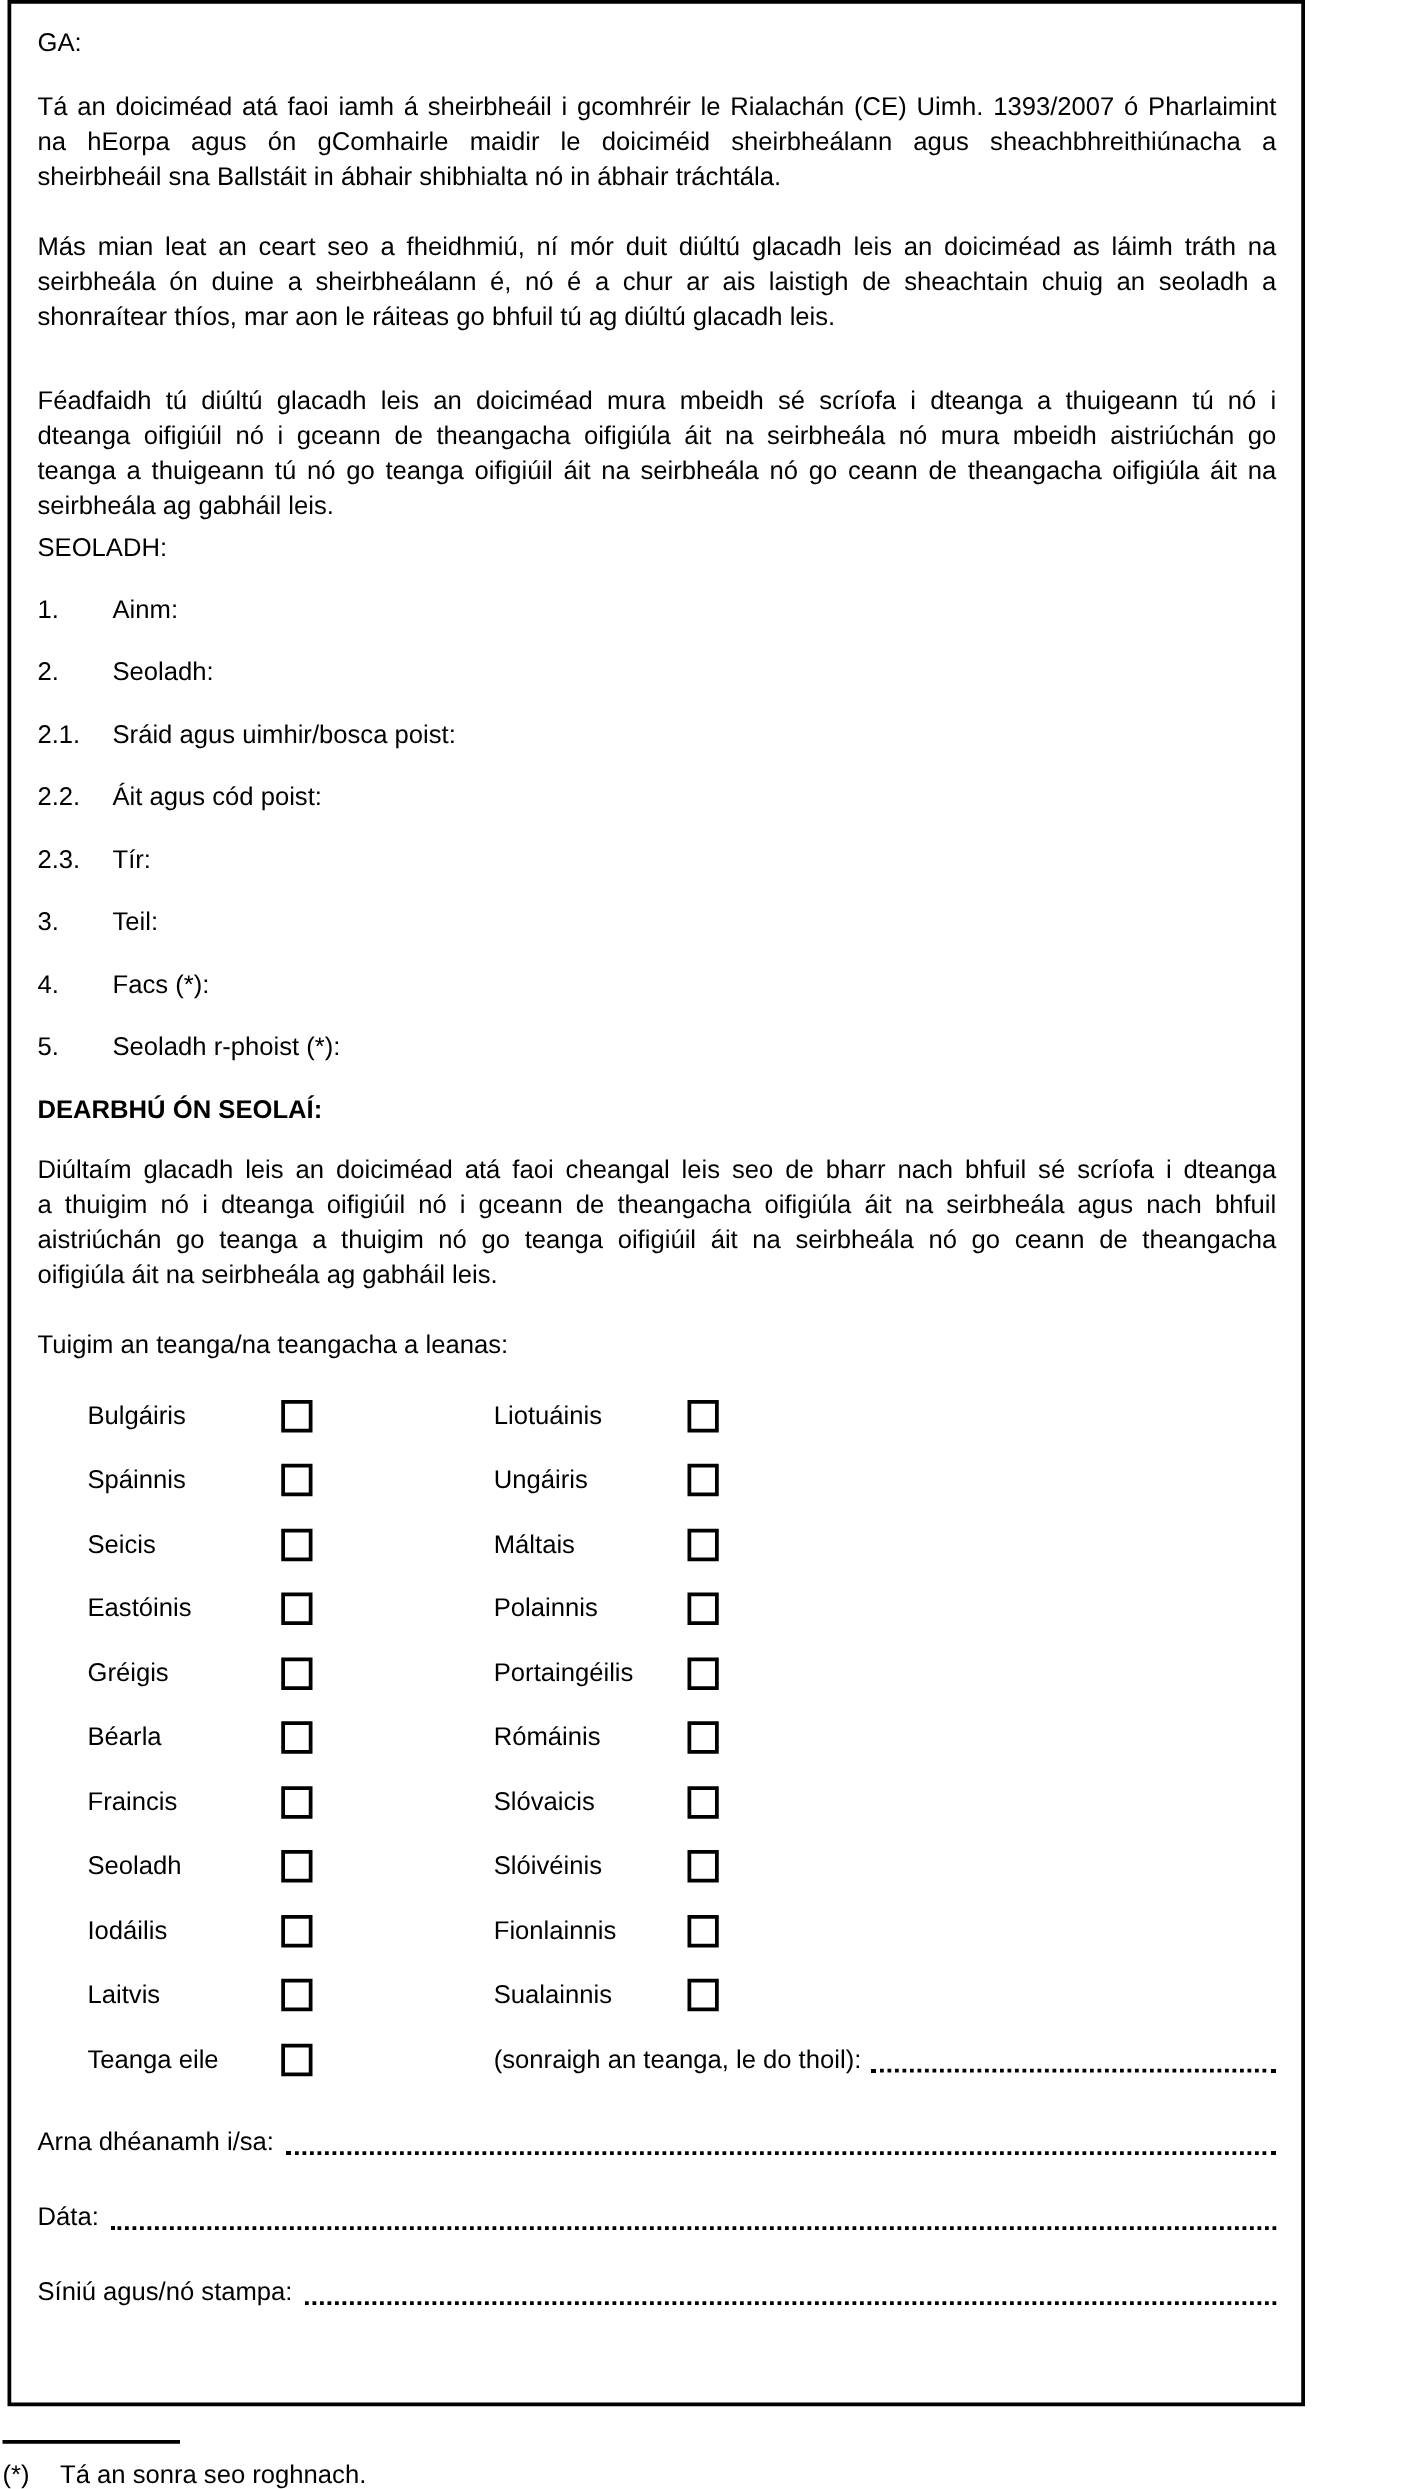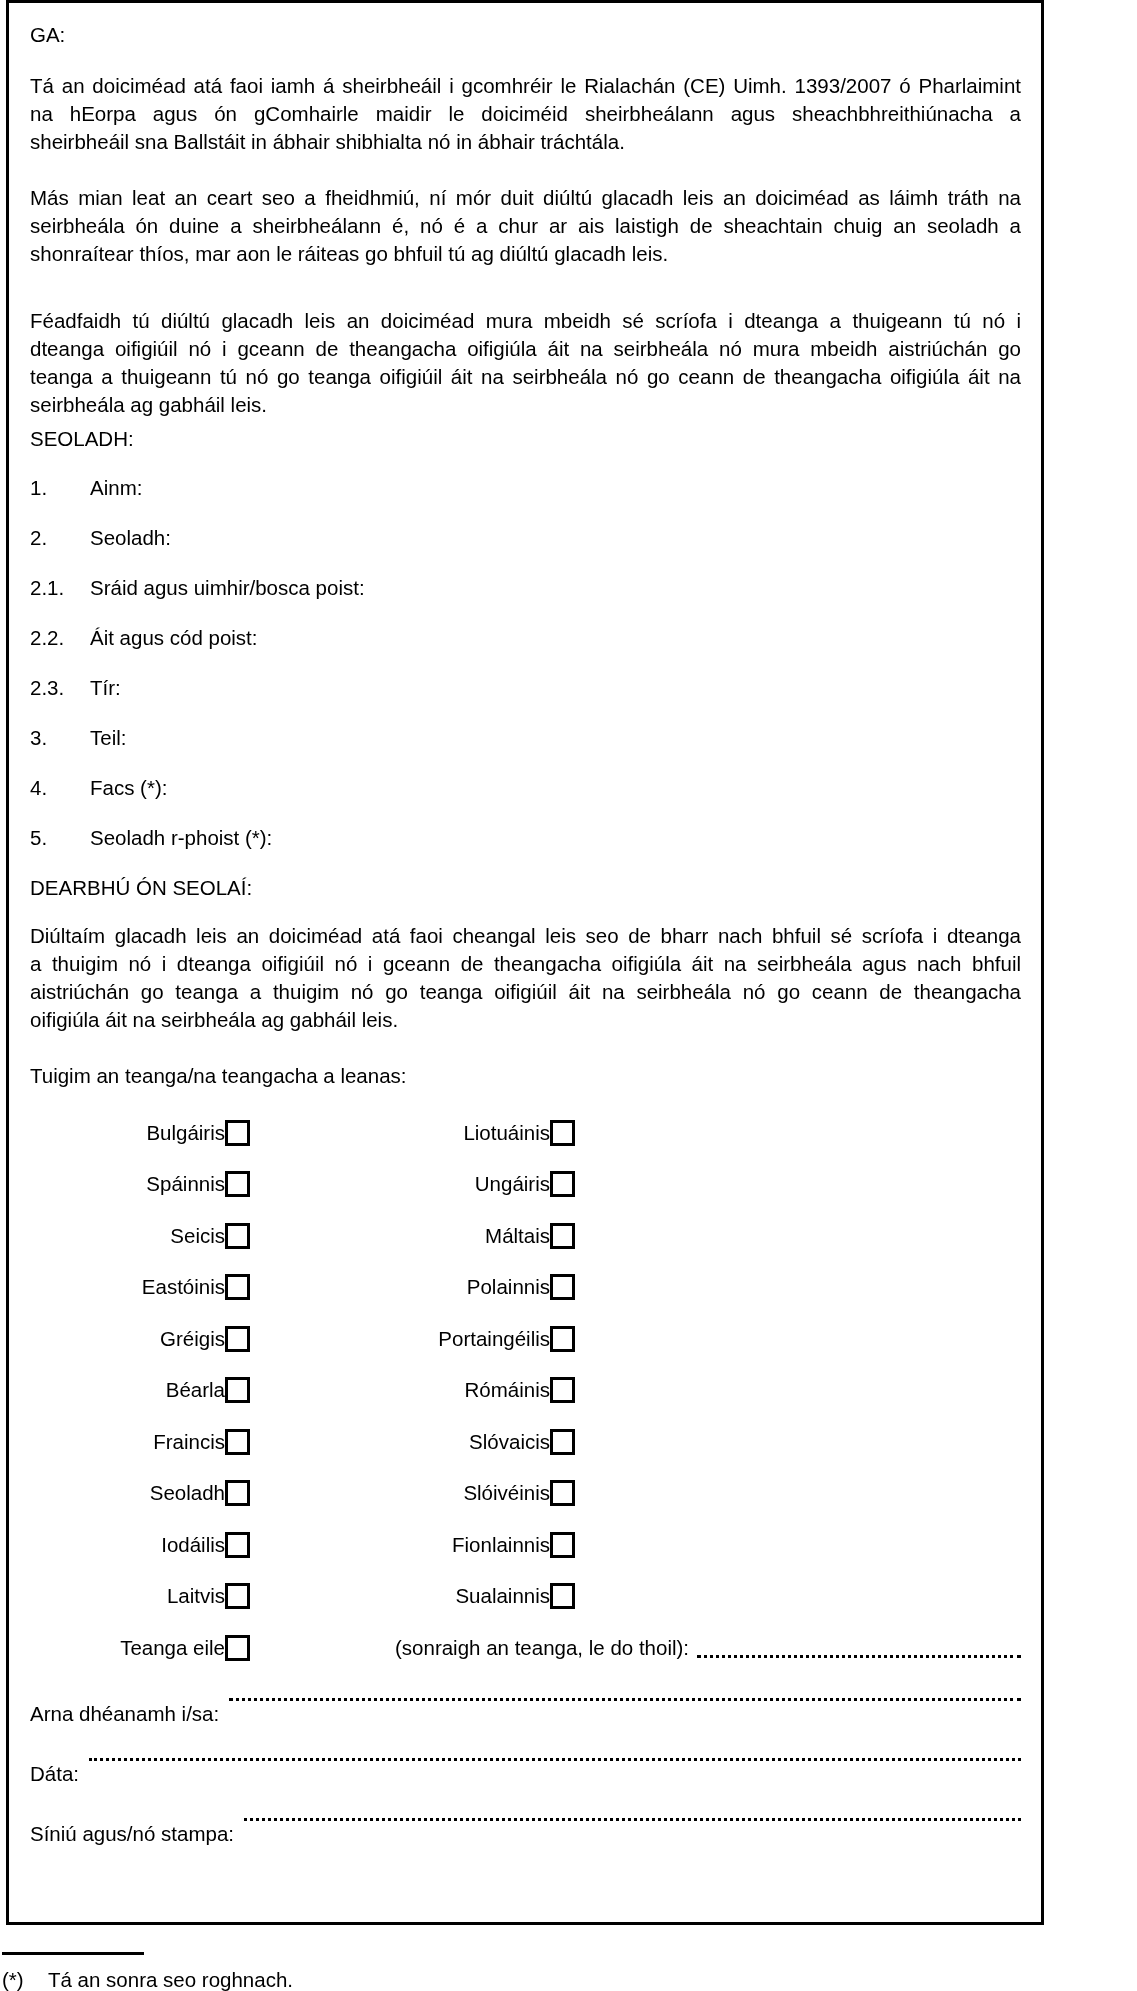--- a/index.html
+++ b/index.html
@@ -43,33 +43,33 @@
   .para .jl.last {
     text-align-last: auto;
   }
   .p-intro   { margin-bottom: 28px; }
   .p-refusal { margin-bottom: 6px; }
   .p-exercise{ margin-bottom: 39px; }
   .heading {
     line-height: 28px;
     margin: 0 0 21px 0;
   }
-  .heading.dearbhu { margin: 0 0 20px 0; }
+  .heading.dearbhu { margin: 0 0 20px 0; font-weight: bold; }
   .addr-item {
     display: grid;
     grid-template-columns: 60px 1fr;
     line-height: 28px;
     margin-bottom: 22px;
   }
   .p-declaration { margin-bottom: 28px; }
   .tuigim {
     line-height: 28px;
     margin: 0 0 17px 0;
   }
-  .lang-grid { margin: 0; text-align: right; }
+  .lang-grid { margin: 0; }
   .lang-row {
     display: grid;
     grid-template-columns: 155px 170px 155px 1fr;
     align-items: center;
     height: 51.5px;
     padding-left: 40px;
     box-sizing: border-box;
   }
   .checkbox {
     width: 25px;
@@ -87,21 +87,21 @@
   .dots {
     flex: 1 1 auto;
     height: 0;
     border-bottom: 3px dotted #000;
     margin-bottom: 4px;
     min-width: 30px;
   }
   .lang-other-right .dots { margin-left: 8px; }
   .sig-row {
     display: flex;
-    align-items: flex-start;
+    align-items: flex-end;
     height: 32px;
     margin-bottom: 28px;
   }
   .sig-row.first { margin-top: 24px; }
   .sig-row .label { white-space: nowrap; line-height: 32px; }
   .sig-row .dots { margin-left: 10px; margin-bottom: 6px; }
   .footnote {
     position: absolute;
     left: 2px;
     top: 1952px;

